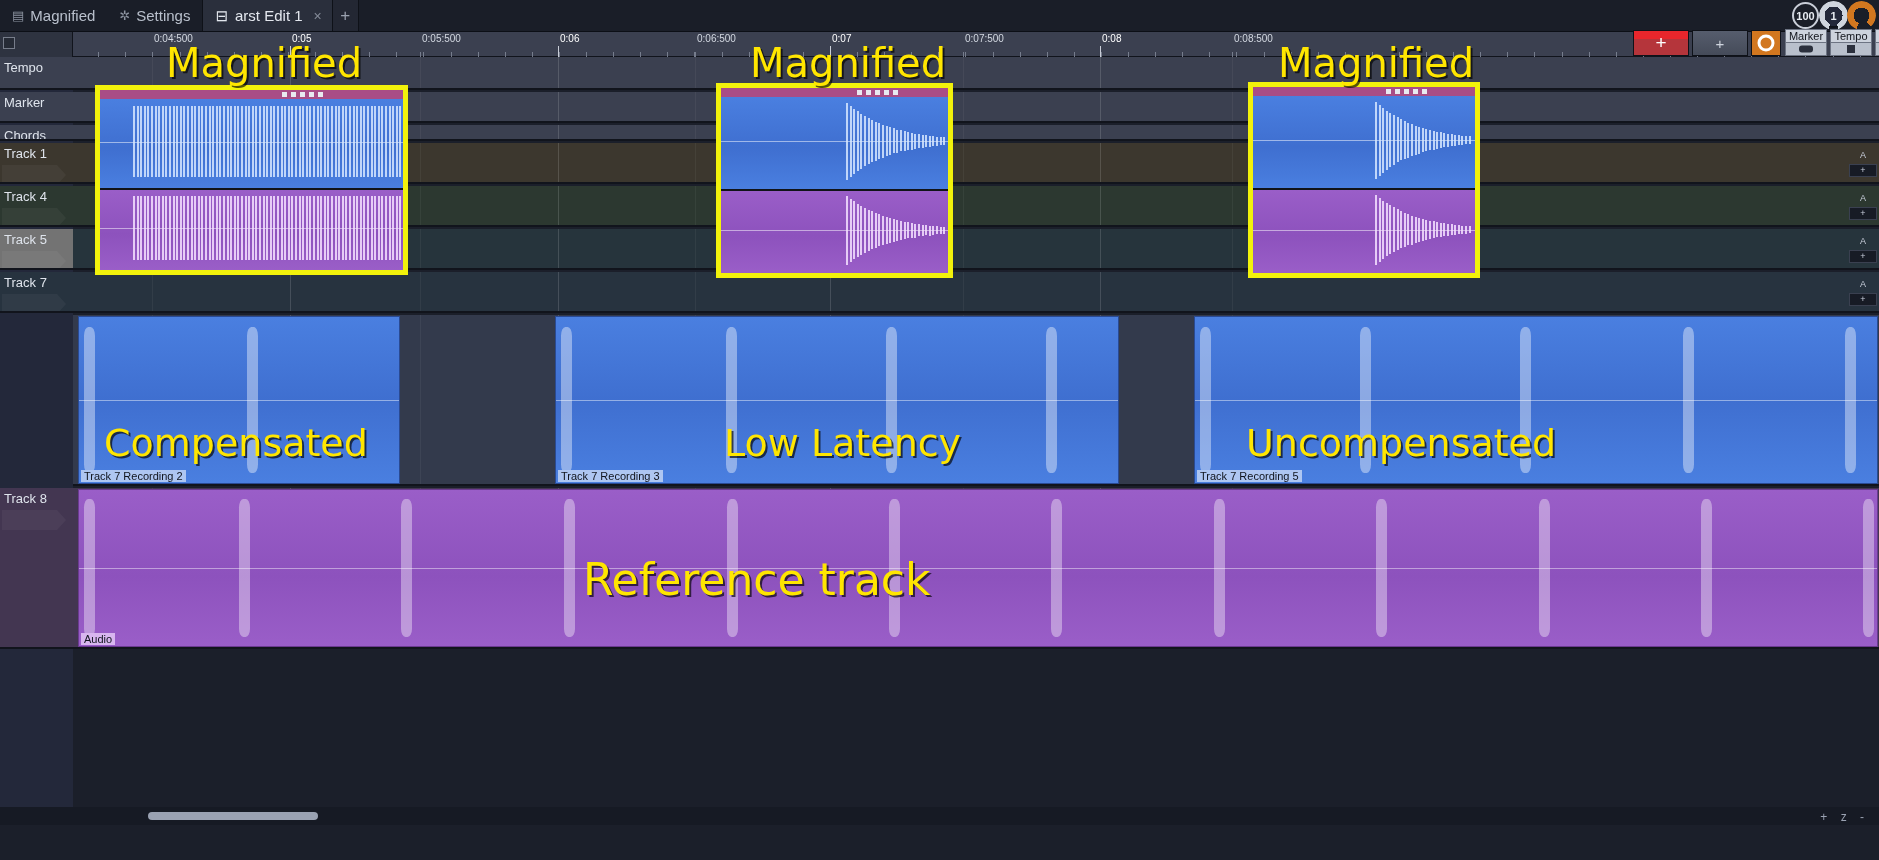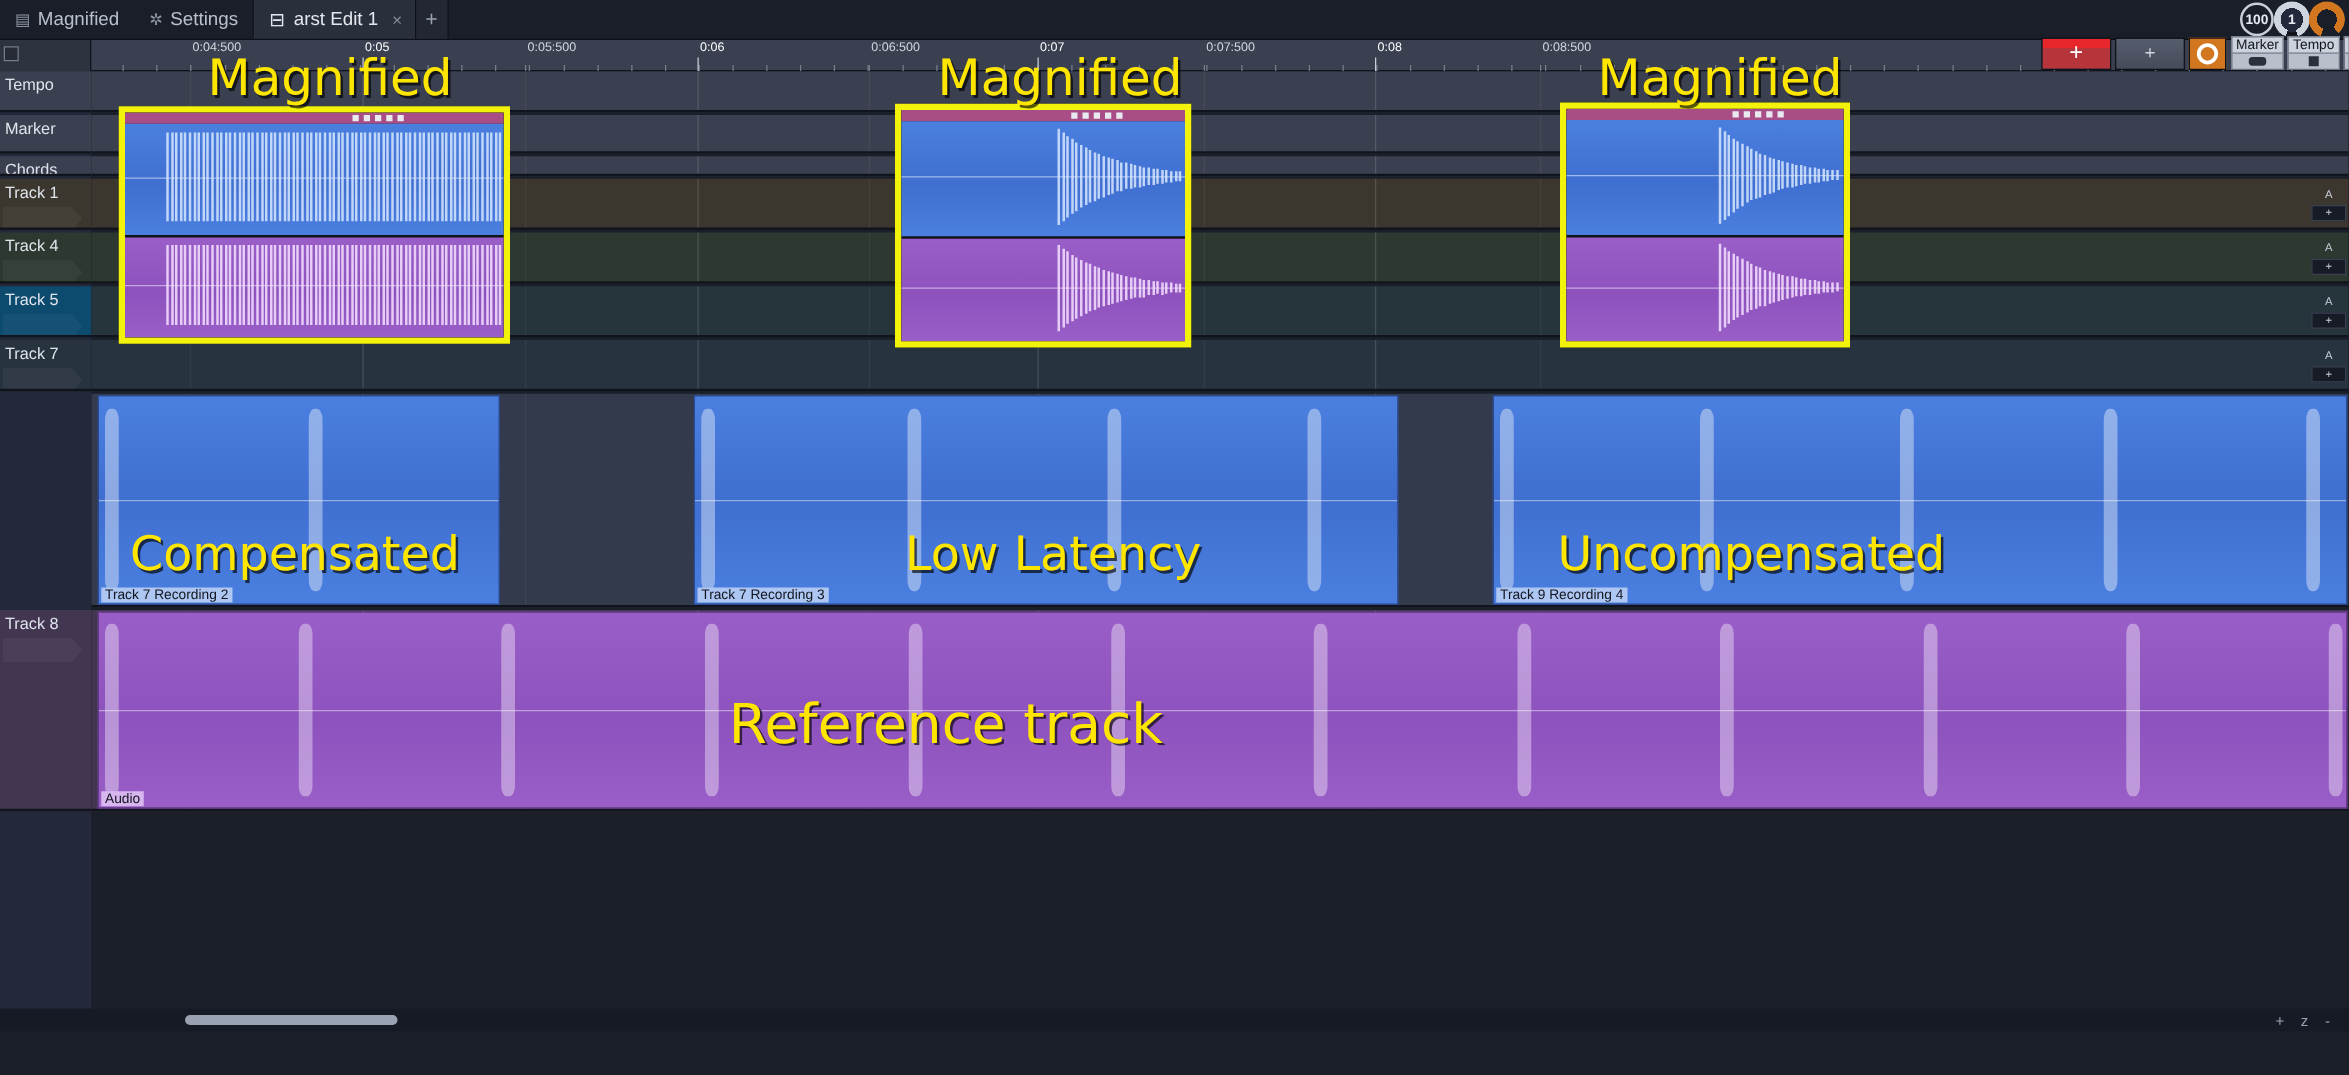--- a/index.html
+++ b/index.html
@@ -402,21 +402,21 @@
         <div class="thdr-name">Chords</div>
       </div>
       <div class="thdr" style="top: 86px; height: 41px; background: rgb(60, 55, 46);">
         <div class="thdr-name">Track 1</div>
         <div class="thdr-arrow"></div>
       </div>
       <div class="thdr" style="top: 129px; height: 41px; background: rgb(44, 56, 48);">
         <div class="thdr-name">Track 4</div>
         <div class="thdr-arrow"></div>
       </div>
-      <div class="thdr" style="top: 172px; height: 41px; background: #0c4a6e;">
+      <div class="thdr" style="top: 172px; height: 41px; background: #737373;">
         <div class="thdr-name">Track 5</div>
         <div class="thdr-arrow"></div>
       </div>
       <div class="thdr" style="top: 215px; height: 41px; background: rgb(39, 51, 63);">
         <div class="thdr-name">Track 7</div>
         <div class="thdr-arrow"></div>
       </div>
       <div class="thdr" style="top: 431px; height: 161px; background: rgb(67, 54, 81);">
         <div class="thdr-name">Track 8</div>
         <div class="thdr-arrow"></div>
@@ -549,21 +549,21 @@
         <div class="pulse" style="left: 490px; width: 11px;"></div>
         <div class="lbl">Track 7 Recording 3</div>
       </div>
       <div class="clip blue" style="left: 1121px; top: 259px; width: 684px; height: 168px;">
         <div class="mid"></div>
         <div class="pulse" style="left: 5px; width: 11px;"></div>
         <div class="pulse" style="left: 165px; width: 11px;"></div>
         <div class="pulse" style="left: 325px; width: 11px;"></div>
         <div class="pulse" style="left: 488px; width: 11px;"></div>
         <div class="pulse" style="left: 650px; width: 11px;"></div>
-        <div class="lbl">Track 9 Recording 4</div>
+        <div class="lbl">Track 7 Recording 5</div>
       </div>
       <div class="clip purple" style="left: 5px; top: 432px; width: 1800px; height: 158px;">
         <div class="mid"></div>
         <div class="pulse" style="left: 5px; width: 11px;"></div>
         <div class="pulse" style="left: 160px; width: 11px;"></div>
         <div class="pulse" style="left: 322px; width: 11px;"></div>
         <div class="pulse" style="left: 485px; width: 11px;"></div>
         <div class="pulse" style="left: 648px; width: 11px;"></div>
         <div class="pulse" style="left: 810px; width: 11px;"></div>
         <div class="pulse" style="left: 972px; width: 11px;"></div>

